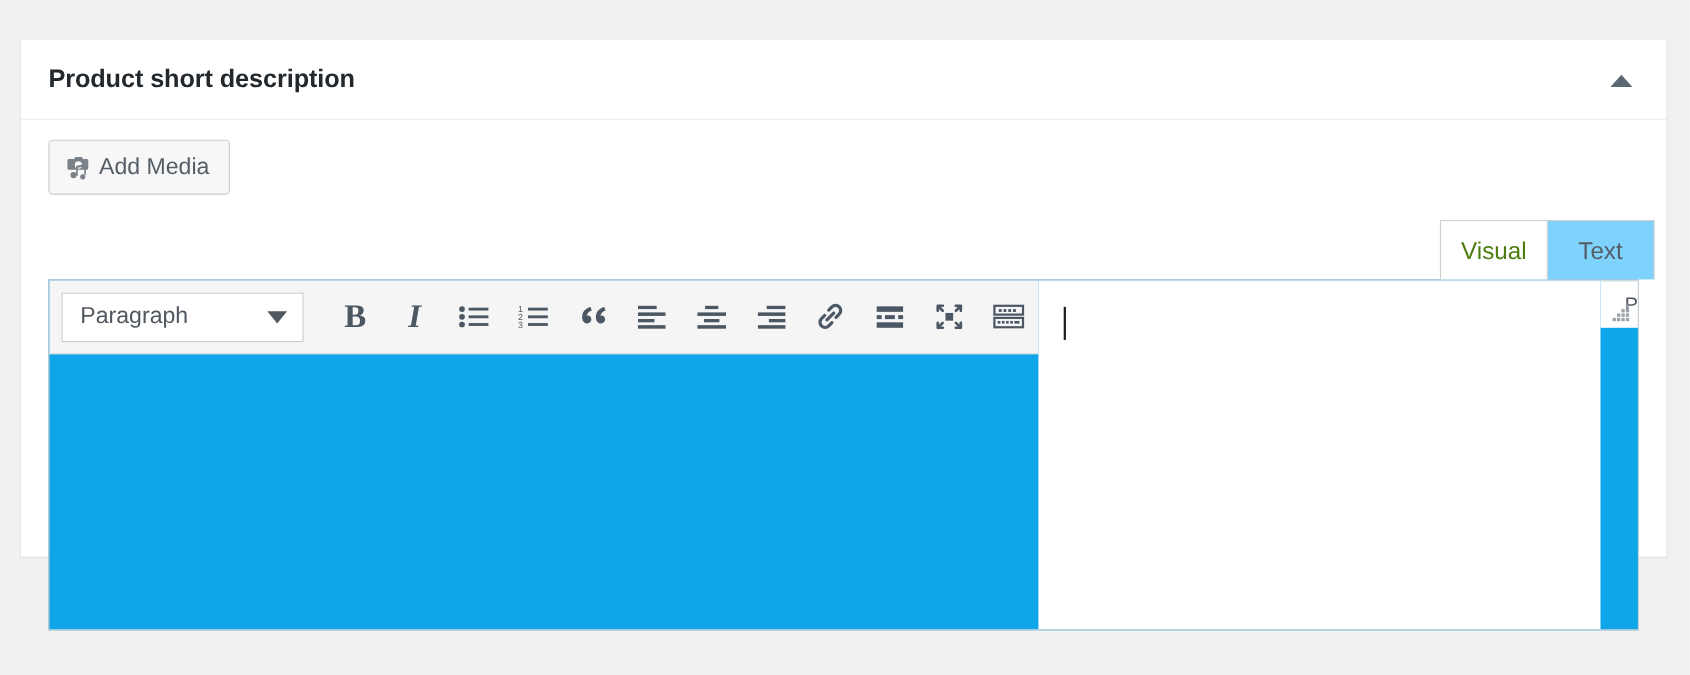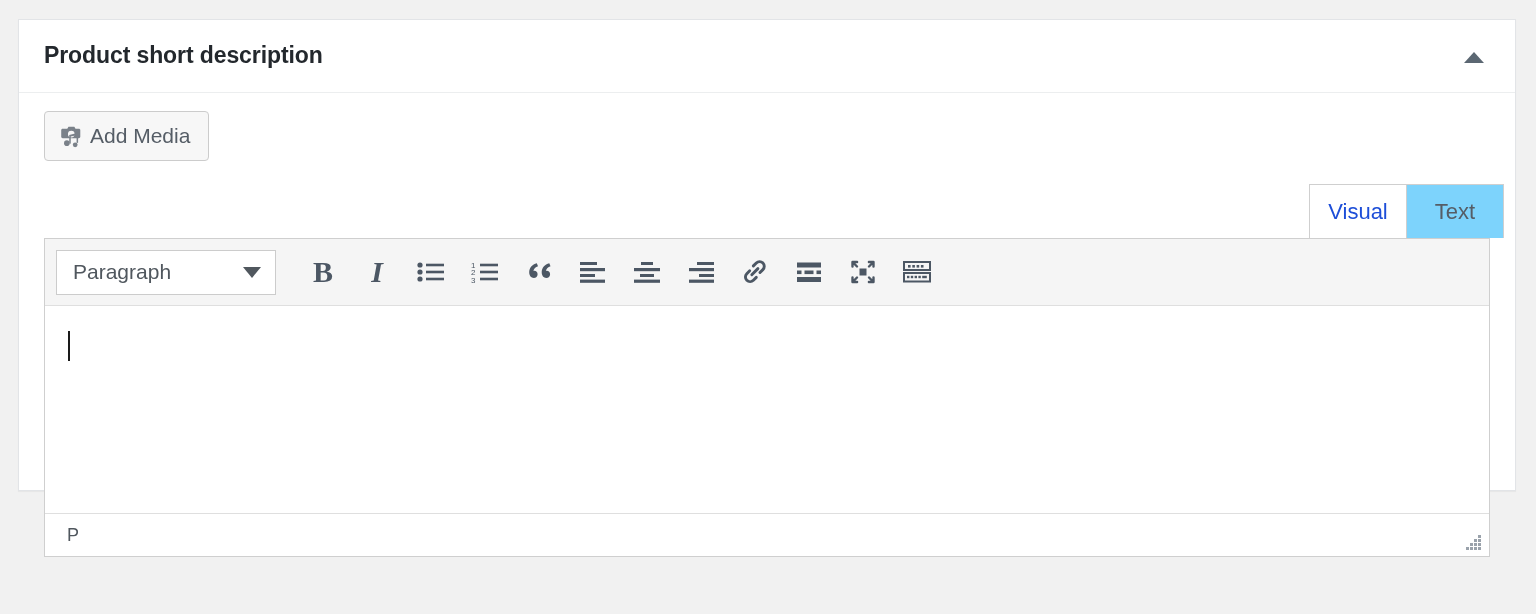--- a/index.html
+++ b/index.html
@@ -11,21 +11,21 @@
     height: 614px;
     background: #f1f1f1;
     font-family: "Liberation Sans", sans-serif;
     overflow: hidden;
   }
 
   
   .metabox {
     position: absolute;
     left: 18px;
-    top: 19px;
+    top: 35px;
     width: 1498px;
     height: 472px;
     background: #ffffff;
     border: 1px solid #e2e4e7;
     box-sizing: border-box;
     box-shadow: 0 1px 1px rgba(0,0,0,.04);
   }
 
   
   .panel-header {
@@ -115,37 +115,37 @@
     background: #7dd3fc;
     border: 1px solid #cfcfcf;
     border-bottom: none;
     margin-left: -1px;
     box-sizing: border-box;
     cursor: pointer;
     position: relative;
   }
   .ed-tab.active {
     background: #ffffff;
-    color: #1d4ed8;
+    color: #4d7c0f;
     border-color: #cfcfcf;
     z-index: 3;
   }
 
   
   .editor-wrap {
     position: absolute;
     left: 25px;
     top: 145px;
     right: 25px;
     bottom: 25px;
     border: 1px solid #cfcfcf;
     background: #0ea5e9;
     box-sizing: border-box;
     display: flex;
-    flex-direction: column;
+    flex-direction: row;
   }
 
   
   .mce-toolbar {
     height: 67px;
     background: #f5f5f5;
     border-bottom: 1px solid #dfdfdf;
     display: flex;
     align-items: center;
     padding-left: 11px;

